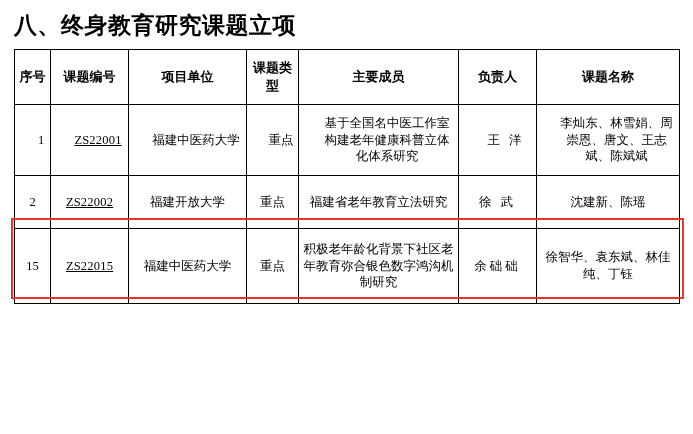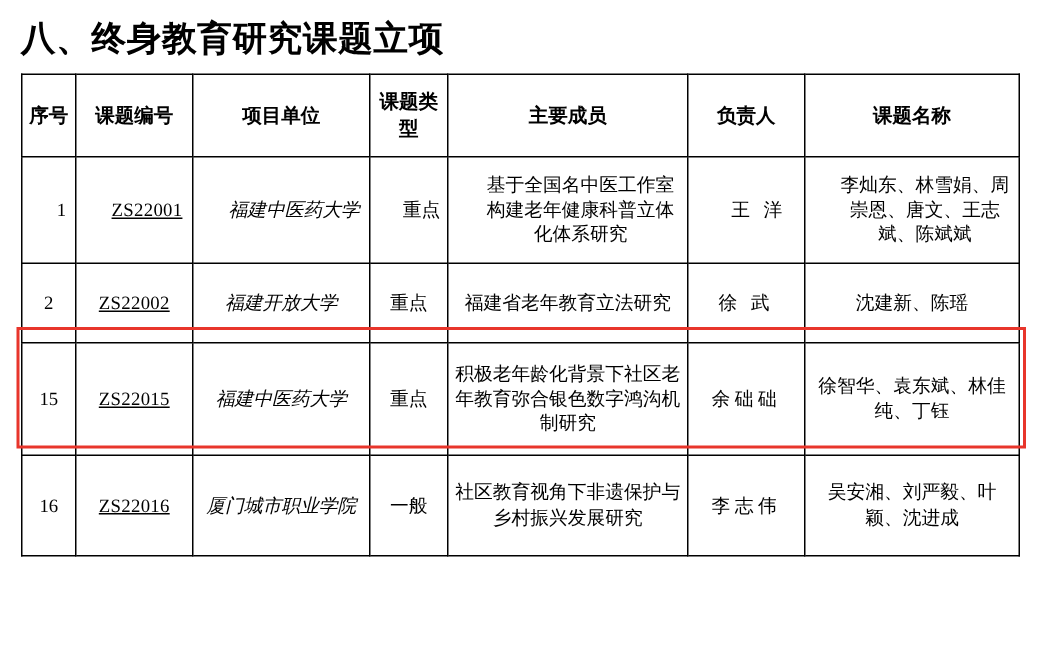--- a/index.html
+++ b/index.html
@@ -53,21 +53,21 @@
   .col-no      { width: 36px; }
   .col-code    { width: 78px; }
   .col-unit    { width: 118px; }
   .col-type    { width: 52px; }
   .col-title   { width: 160px; }
   .col-leader  { width: 78px; }
   .col-members { width: 143px; }
 
   td.cell-no      { font-size: 13px; }
   td.cell-code    { font-size: 13px; letter-spacing: 0.2px; text-decoration: underline; }
-  td.cell-unit    { font-size: 13px; font-style: italic; }
+  td.cell-unit    { font-size: 13px; }
   td.cell-type    { font-size: 13px; }
   td.cell-title   { font-size: 13px; text-align: center; }
   td.cell-leader  { font-size: 13px; letter-spacing: 3px; padding-left: 6px; }
   td.cell-members { font-size: 13px; margin-left: 16px; }
 
   tr.row-h1 td { height: 62px; padding-left: 20px; }
   tr.row-h2 td { height: 44px; }
   tr.row-h3 td { height: 66px; }
   tr.row-h4 td { height: 58px; }
 
@@ -129,27 +129,18 @@
       </tr>
       <tr class="row-h3" id="row-highlight">
         <td class="cell-no">15</td>
         <td class="cell-code">ZS22015</td>
         <td class="cell-unit">福建中医药大学</td>
         <td class="cell-type">重点</td>
         <td class="cell-title">积极老年龄化背景下社区老年教育弥合银色数字鸿沟机制研究</td>
         <td class="cell-leader">余础础</td>
         <td class="cell-members">徐智华、袁东斌、林佳纯、丁钰</td>
       </tr>
-      <tr class="row-h4">
-        <td class="cell-no">16</td>
-        <td class="cell-code">ZS22016</td>
-        <td class="cell-unit">厦门城市职业学院</td>
-        <td class="cell-type">一般</td>
-        <td class="cell-title">社区教育视角下非遗保护与乡村振兴发展研究</td>
-        <td class="cell-leader">李志伟</td>
-        <td class="cell-members">吴安湘、刘严毅、叶颖、沈进成</td>
-      </tr>
     </tbody>
   </table>
 
   <div class="highlight-box" id="highlight-box" style="left: 10.5px; top: 217.5px; width: 673px; height: 81px; border-color: rgb(232, 53, 43);"></div>
 
 </div>
 
 </body></html>

